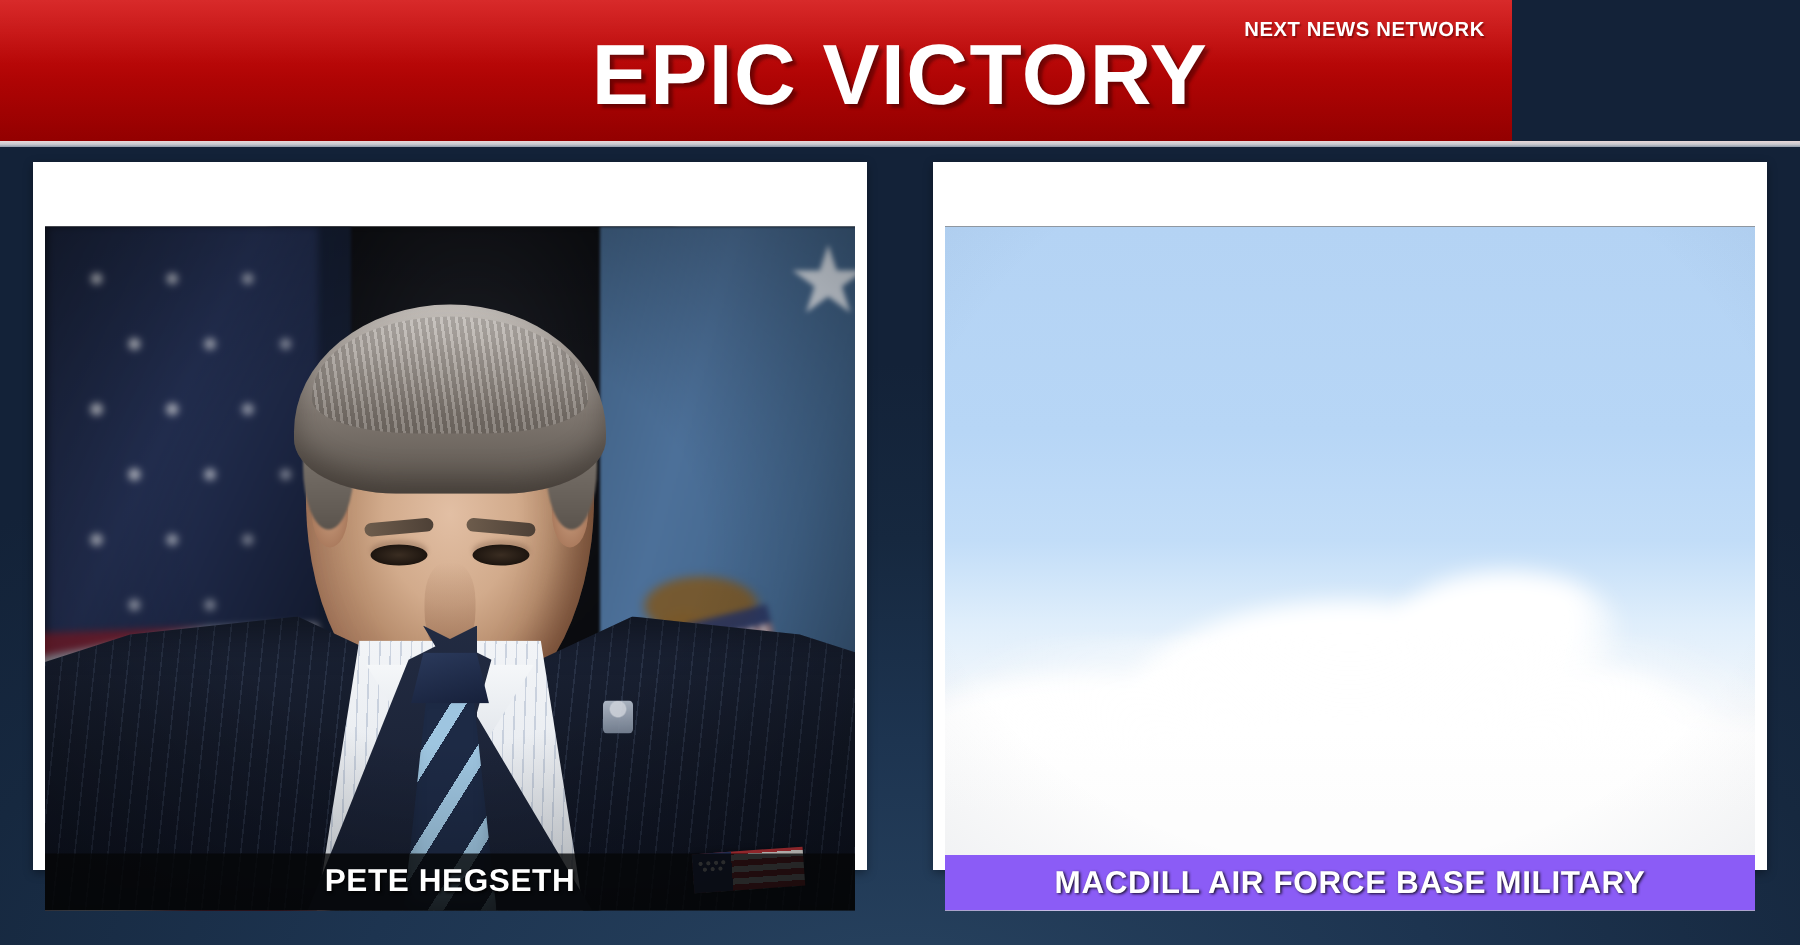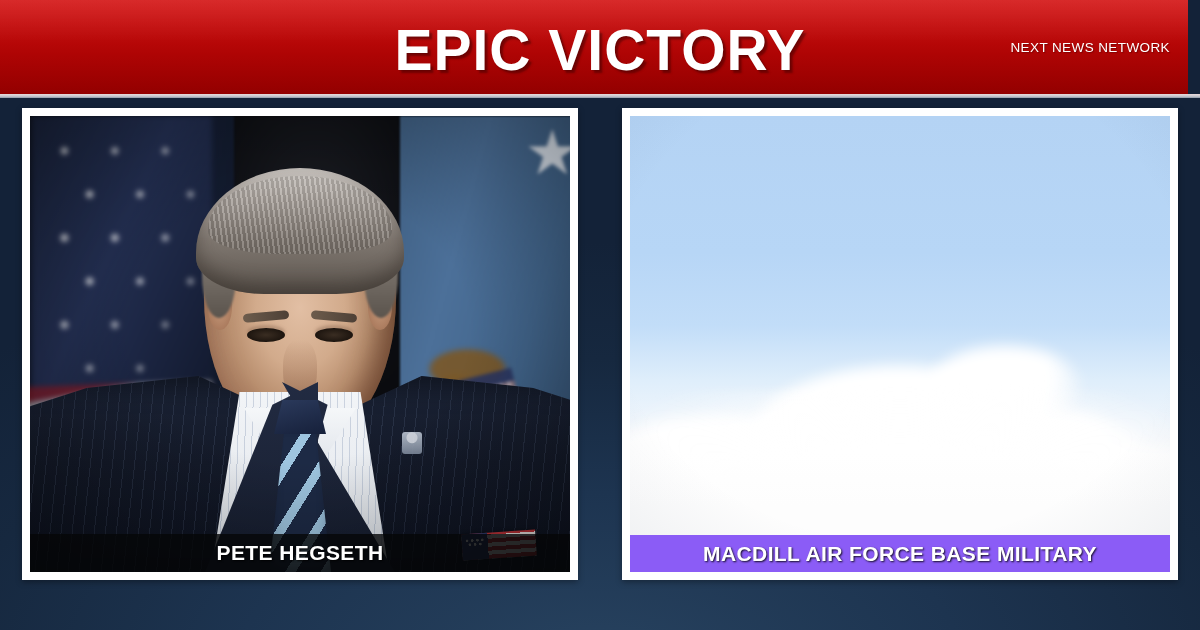--- a/index.html
+++ b/index.html
@@ -17,66 +17,65 @@
     width:1200px; height:630px;
     background:
       radial-gradient(ellipse 900px 420px at 50% 105%, #27425f 0%, #1d3450 40%, #16283f 72%, #132238 100%),
       linear-gradient(180deg,#16283f 0%,#132238 100%);
     overflow:hidden;
   }
 
   
   .header {
     position:absolute; left:0; top:0;
-    width:1188px; height:94px;
+    width:1008px; height:94px;
     background:linear-gradient(180deg,#d41212 0%,#c60d0d 22%,#ae0404 58%,#930000 100%);
     overflow:hidden;
   }
   .header::after{ 
     content:""; position:absolute; left:0; top:0; width:100%; height:46%;
     background:linear-gradient(180deg,rgba(255,255,255,.10),rgba(255,255,255,0));
     pointer-events:none;
   }
   .header-title {
     position:absolute; left:0; top:17px; width:1200px;
     text-align:center;
     font-size:57px; font-weight:bold; letter-spacing:1px;
     color:#ffffff;
     text-shadow:3px 3px 2px rgba(70,0,0,.55), 1px 1px 0 rgba(120,10,10,.5);
     white-space:nowrap;
   }
   .network-tag {
     position:absolute; right:18px; top:12px;
-    font-size:13.5px; font-weight:normal; letter-spacing:.4px;
+    font-size:13.5px; font-weight:bold; letter-spacing:.4px;
     color:#ffffff;
     text-shadow:1px 1px 1px rgba(90,0,0,.55);
     white-space:nowrap;
     z-index:3;
-    margin-top:28px;
   }
 
   
   .header-rule {
     position:absolute; left:0; top:94px; width:1200px; height:4px;
     background:linear-gradient(180deg,#e9d9da 0%,#c9c9cf 55%,#8e99a8 100%);
   }
 
   
   .panel {
     position:absolute;
     background:#ffffff;
     padding:8px;
     box-shadow:0 2px 6px rgba(0,0,0,.35);
   }
   .panel-left  { left:22px;  top:108px; width:556px; height:472px; }
   .panel-right { left:622px; top:108px; width:556px; height:472px; }
 
   .shot {
     position:relative; width:100%; height:100%;
-    overflow:hidden; background:#0b0b0c;
+    overflow:hidden; background:#0b0b0c;margin-top:35px;
   }
 
   
   .caption {
     position:absolute; left:0; bottom:0; width:100%;
     height:38px; line-height:38px;
     text-align:center;
     font-size:21px; font-weight:bold; letter-spacing:.4px;
     color:#ffffff;
     text-shadow:1px 1px 2px rgba(0,0,0,.85);

